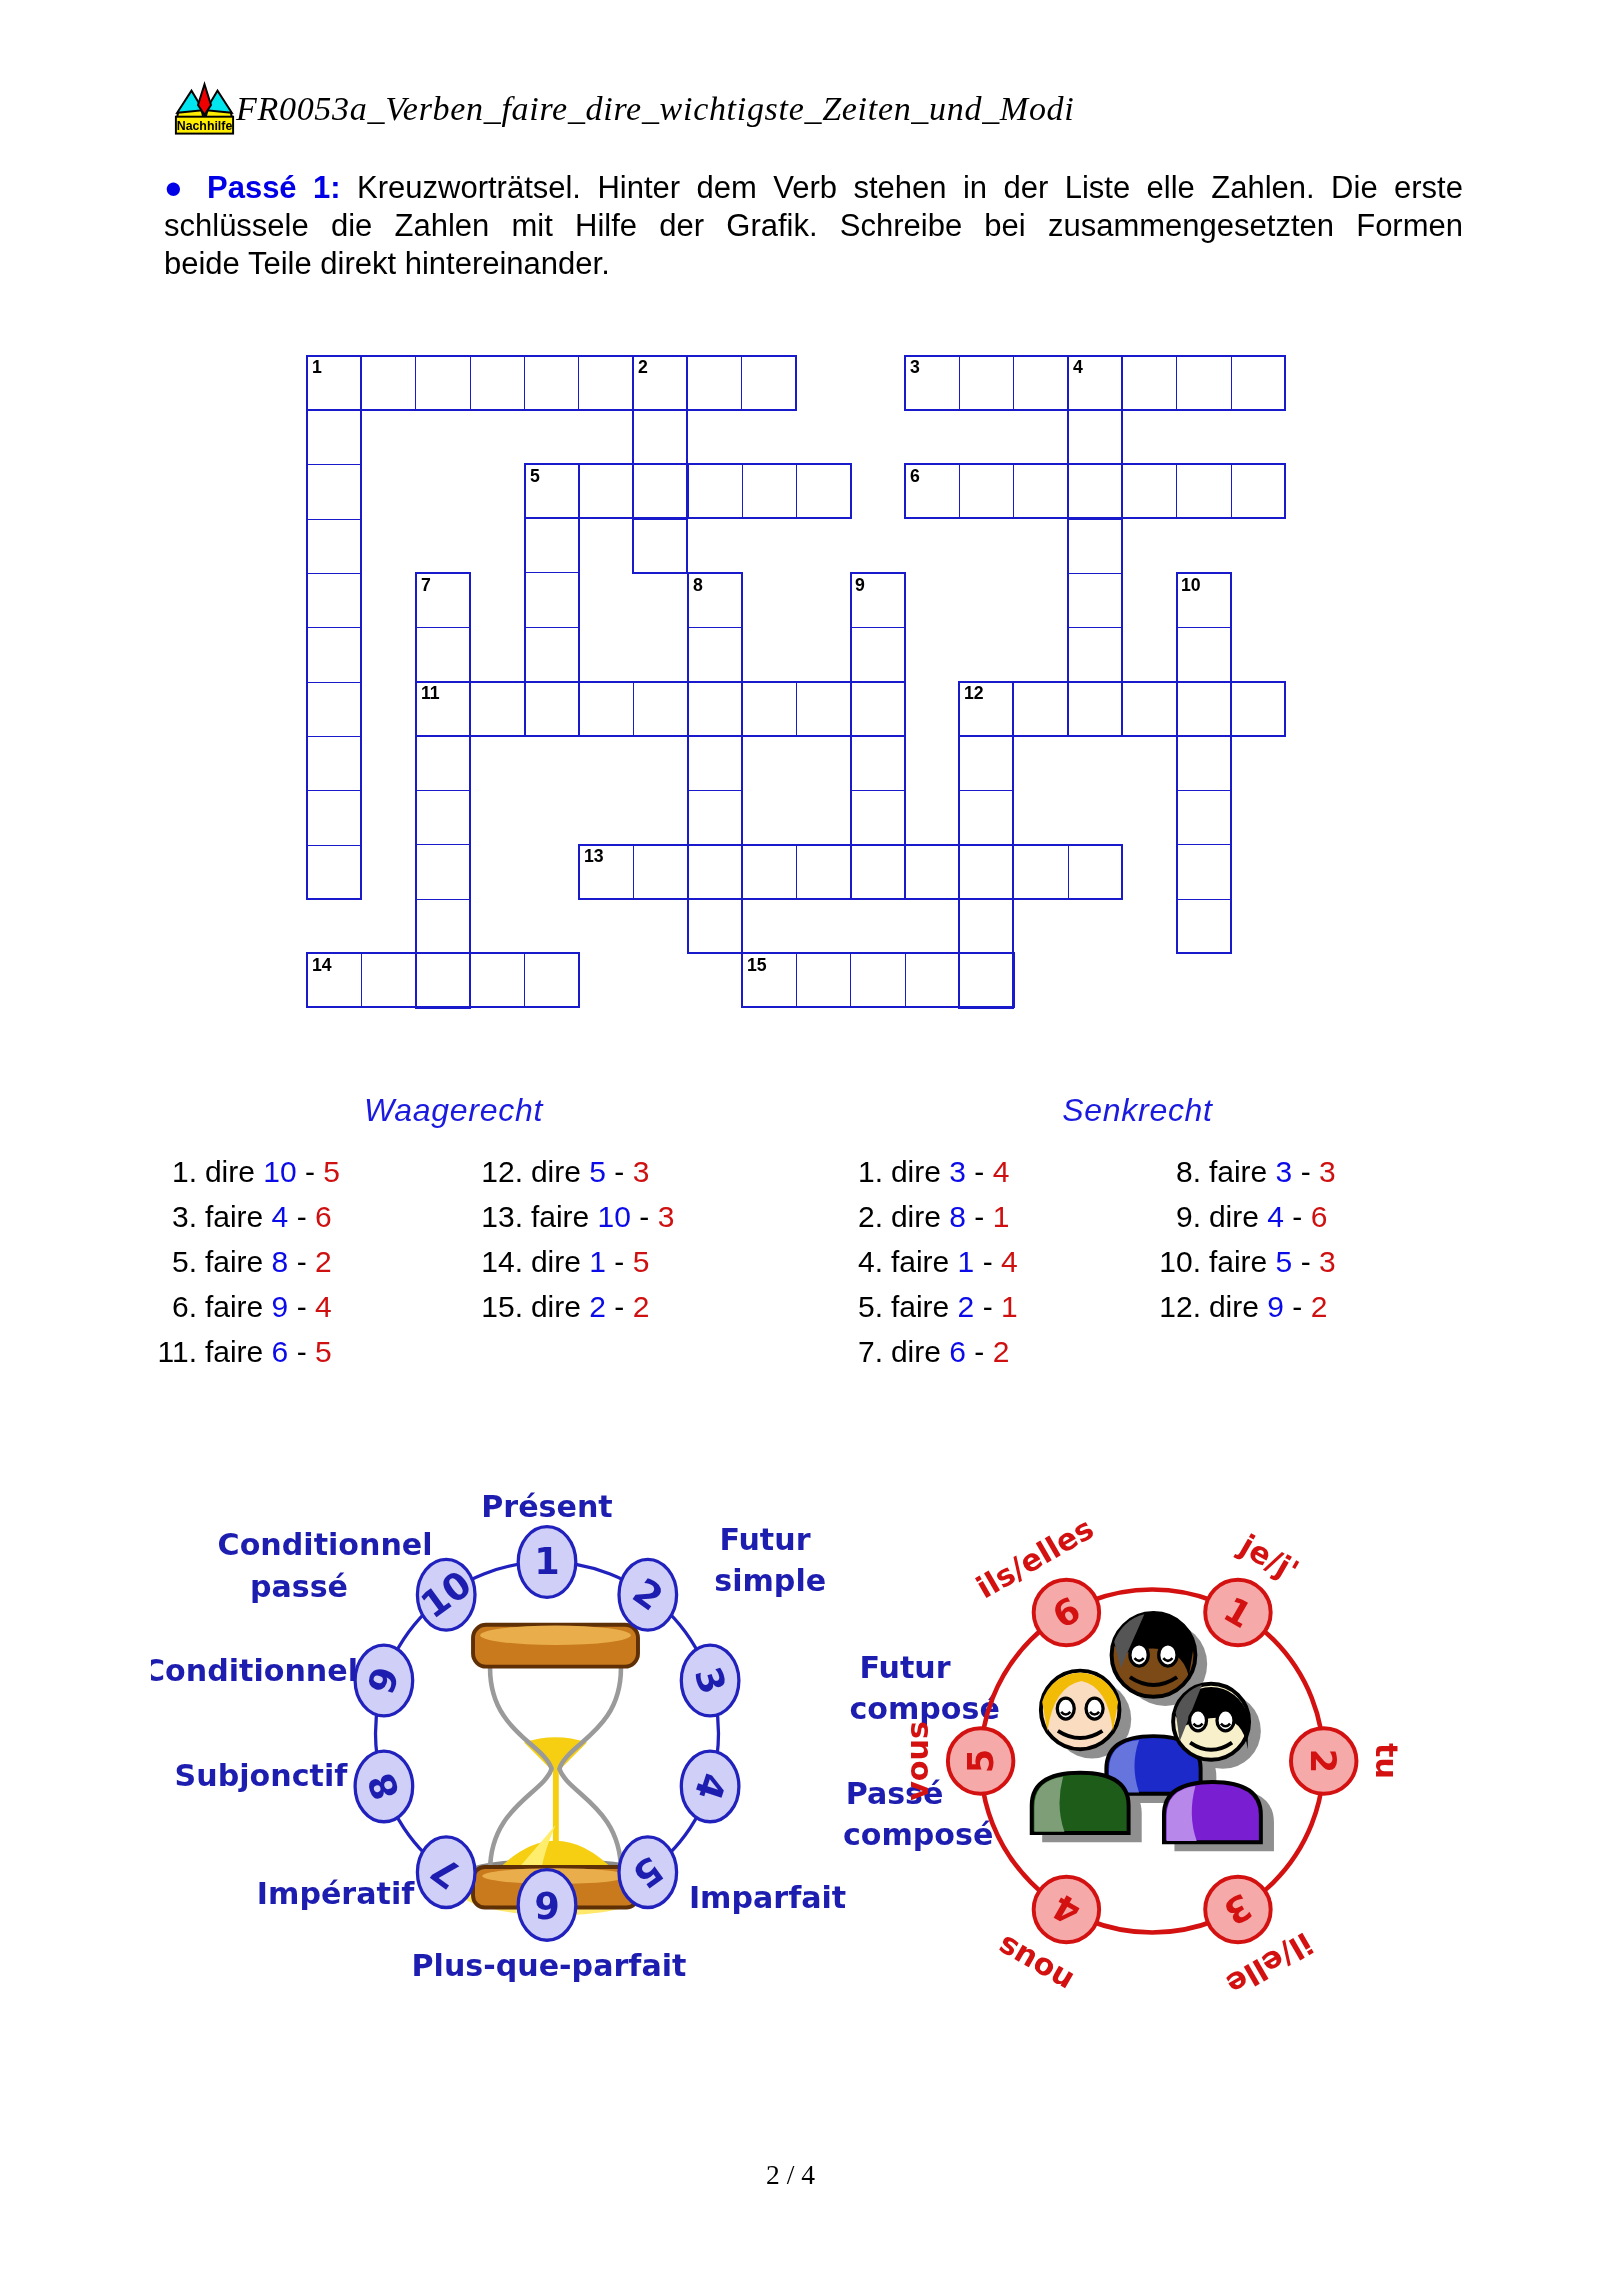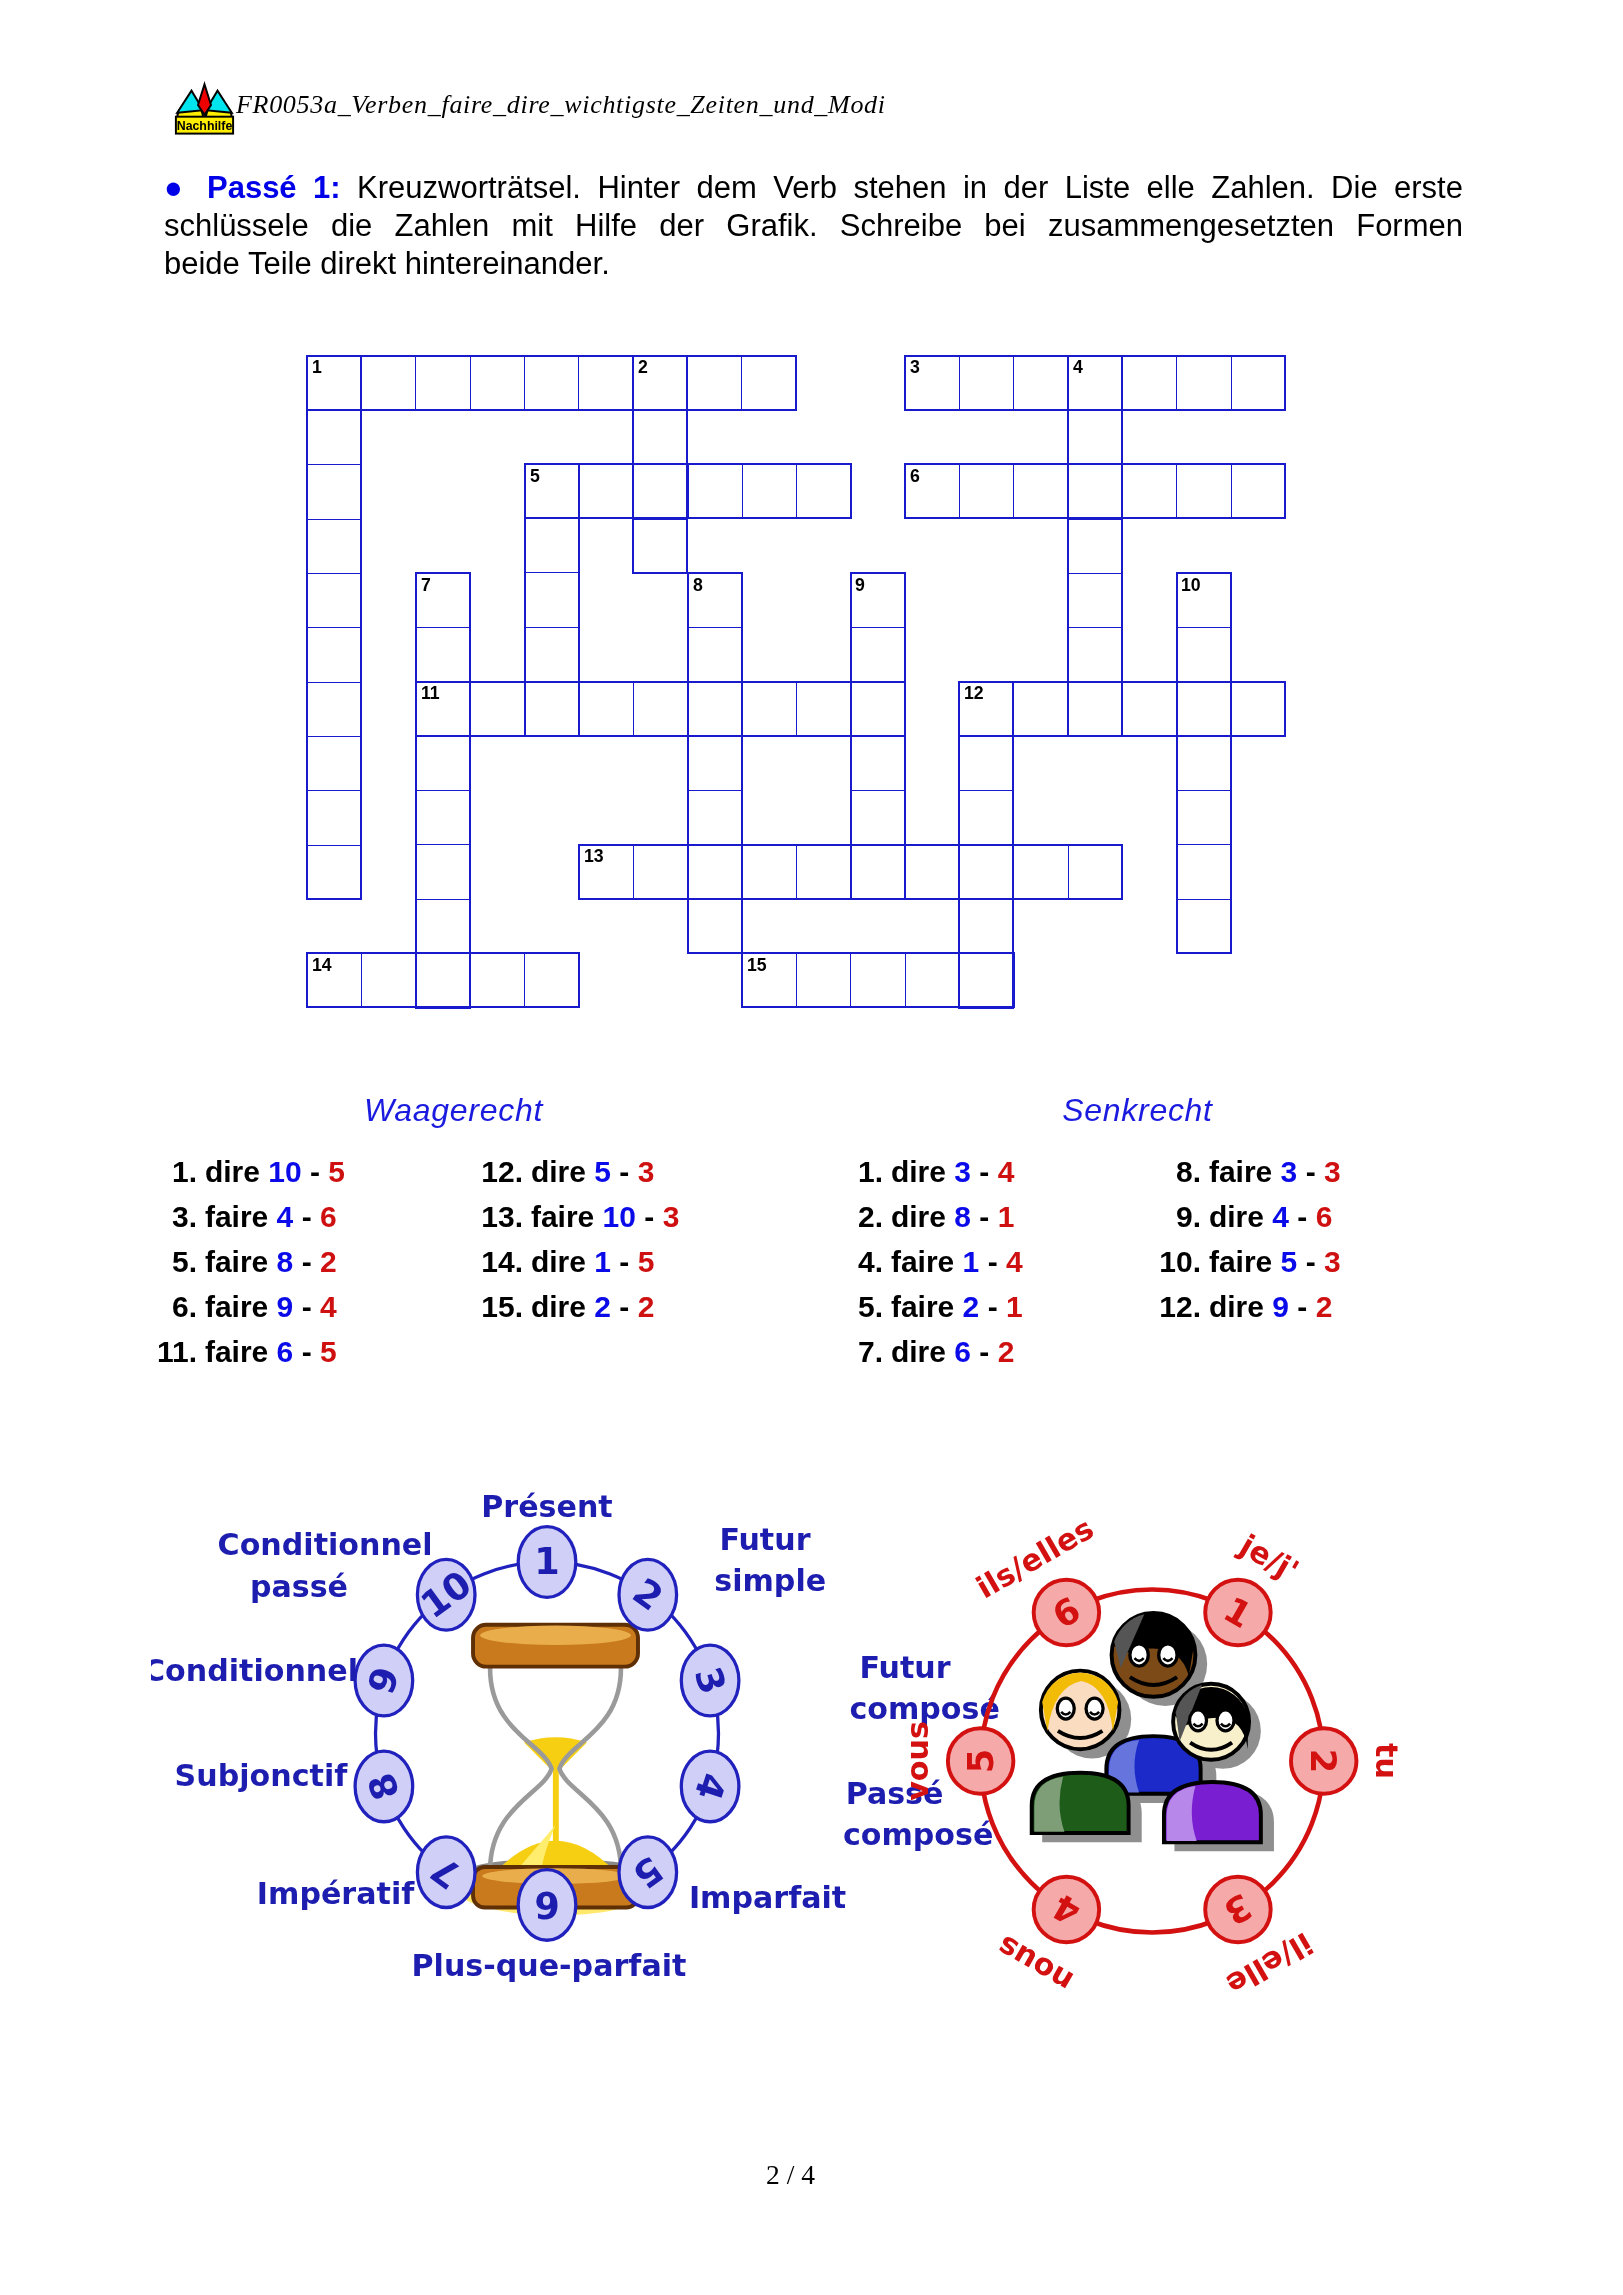--- a/index.html
+++ b/index.html
@@ -3,39 +3,39 @@
 <meta charset="utf-8">
 <style>
   html,body{margin:0;padding:0;}
   body{width:1623px;height:2295px;position:relative;background:#ffffff;
        font-family:"Liberation Sans",sans-serif;overflow:hidden;}
   .abs{position:absolute;}
 
   
   #page-header{position:absolute;left:164px;top:76px;width:1309px;height:72px;}
   #doc-title{position:absolute;left:72px;top:14.4px;font-family:"Liberation Serif",serif;
-             font-style:italic;font-size:26px;color:#000;letter-spacing:0.7px;}
+             font-style:italic;font-size:34px;color:#000;letter-spacing:0.7px;}
 
   
   #intro{position:absolute;left:164px;top:169px;width:1299px;font-size:31px;line-height:38px;color:#000;}
   .para-line{text-align:justify;text-align-last:justify;white-space:normal;height:38px;}
   .para-line.last{text-align-last:left;}
   .intro-blue{color:#0000e8;font-weight:bold;}
 
   
   #crossword{position:absolute;left:0;top:0;}
   .word{position:absolute;border:2px solid #1a1acd;box-sizing:border-box;background:transparent;}
   .sep-v{position:absolute;top:0;bottom:0;width:1.3px;background:#1a1acd;}
   .sep-h{position:absolute;left:0;right:0;height:1.3px;background:#1a1acd;}
   .cell-num{position:absolute;font-size:17.7px;font-weight:700;color:#000;line-height:17.7px;}
 
   
   .clue-heading{position:absolute;width:393px;text-align:center;font-size:32px;font-style:italic;
                 color:#1b1be0;letter-spacing:0.7px;}
-  .clue-col{position:absolute;font-weight:bold;}
+  .clue-col{position:absolute;}
   .clue{height:45px;line-height:45px;font-size:30px;color:#000;white-space:nowrap;}
   .clue .num{display:inline-block;text-align:right;margin-right:7.9px;}
   .clue-col.w1 .num, .clue-col.s1 .num{width:71px;}
   .clue-col.w2 .num, .clue-col.s2 .num{width:73px;}
   .clue .tense{color:#0b0bea;}
   .clue .person{color:#cf1010;}
 
   
   svg text{font-family:"DejaVu Sans",sans-serif;}
   .wheel-label{font-size:46px;font-weight:bold;}

